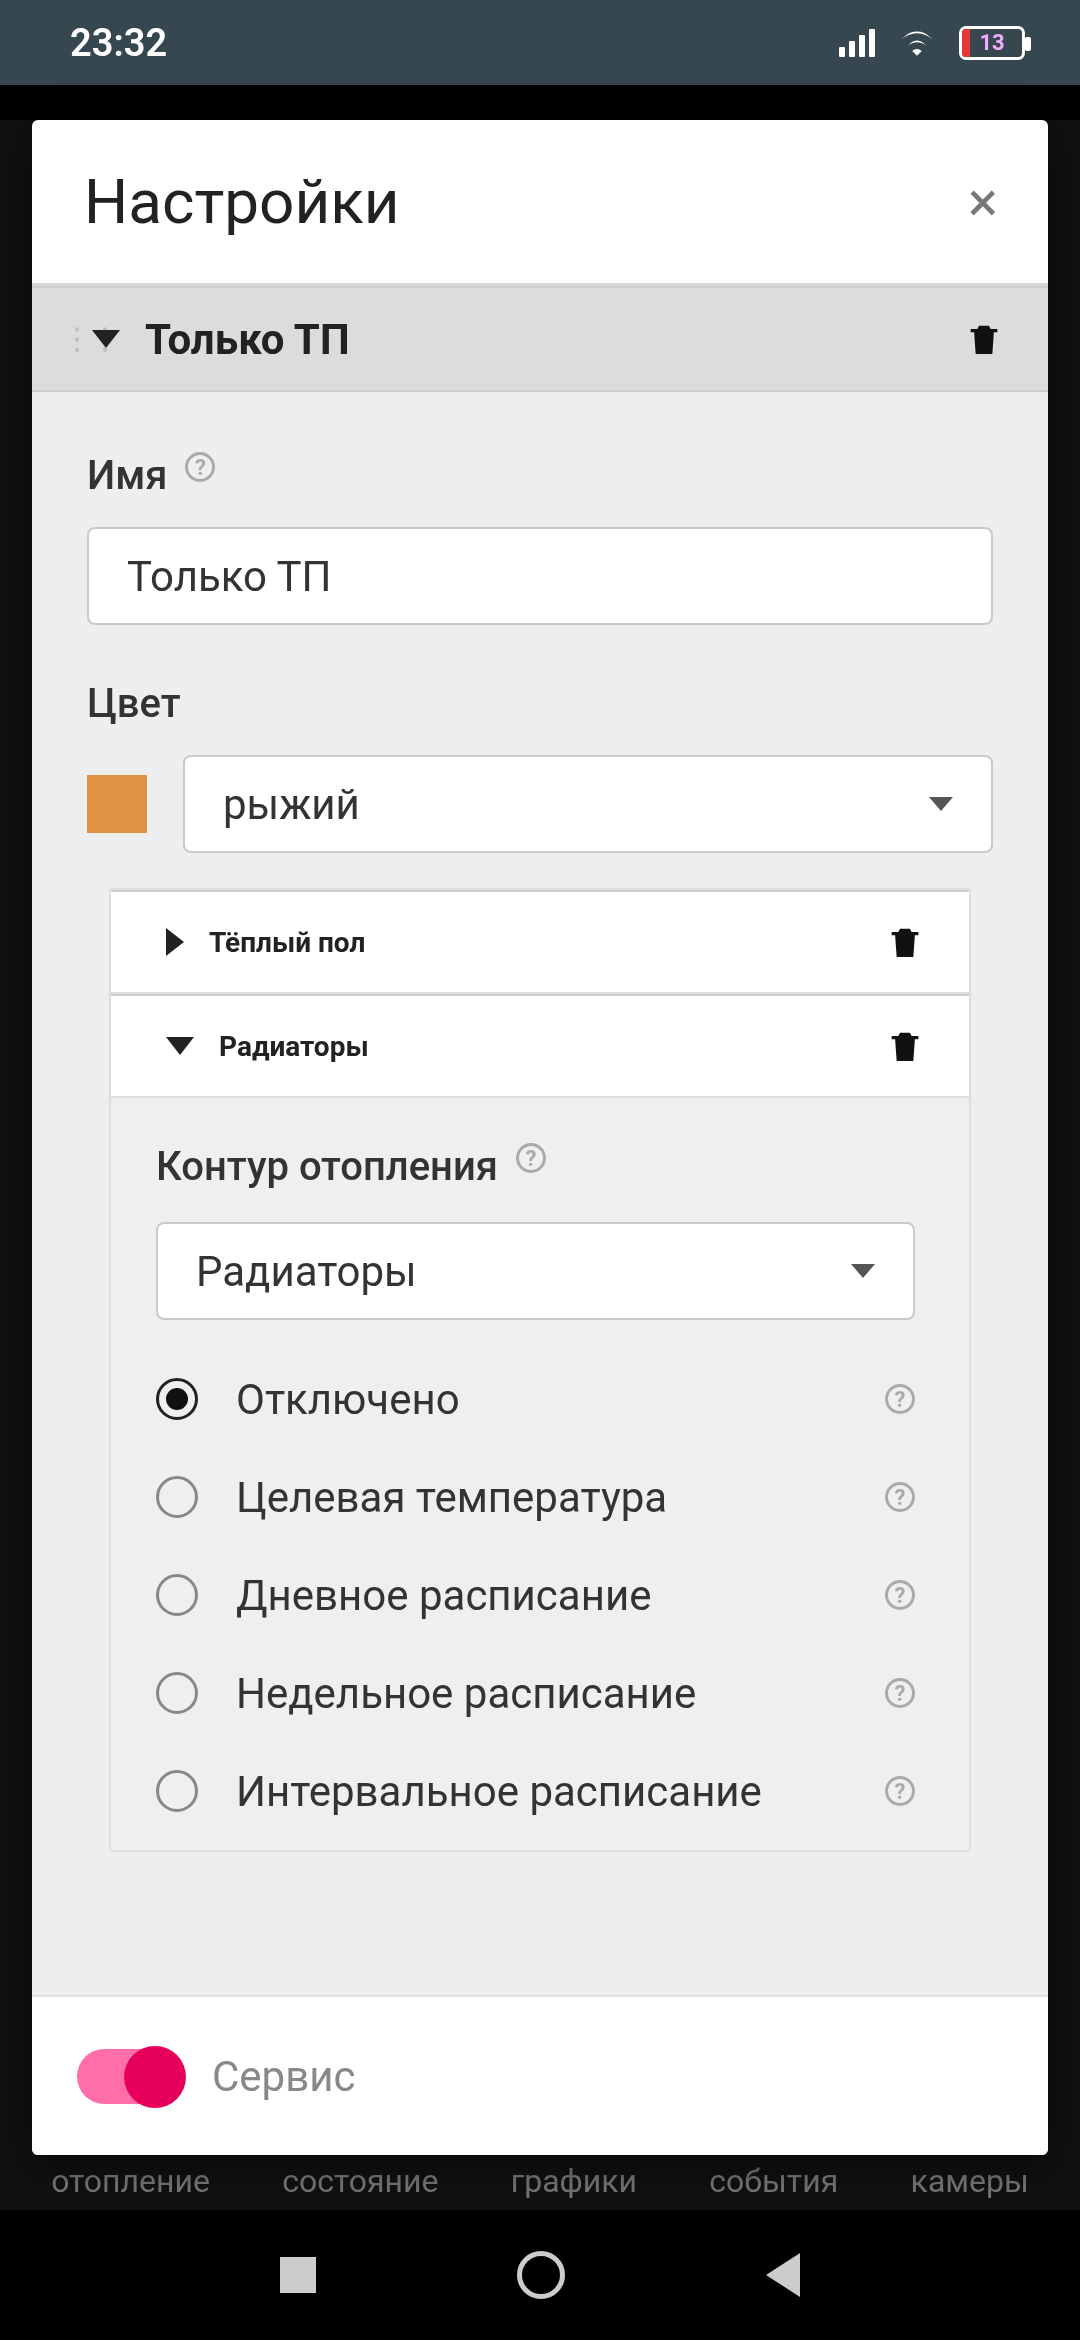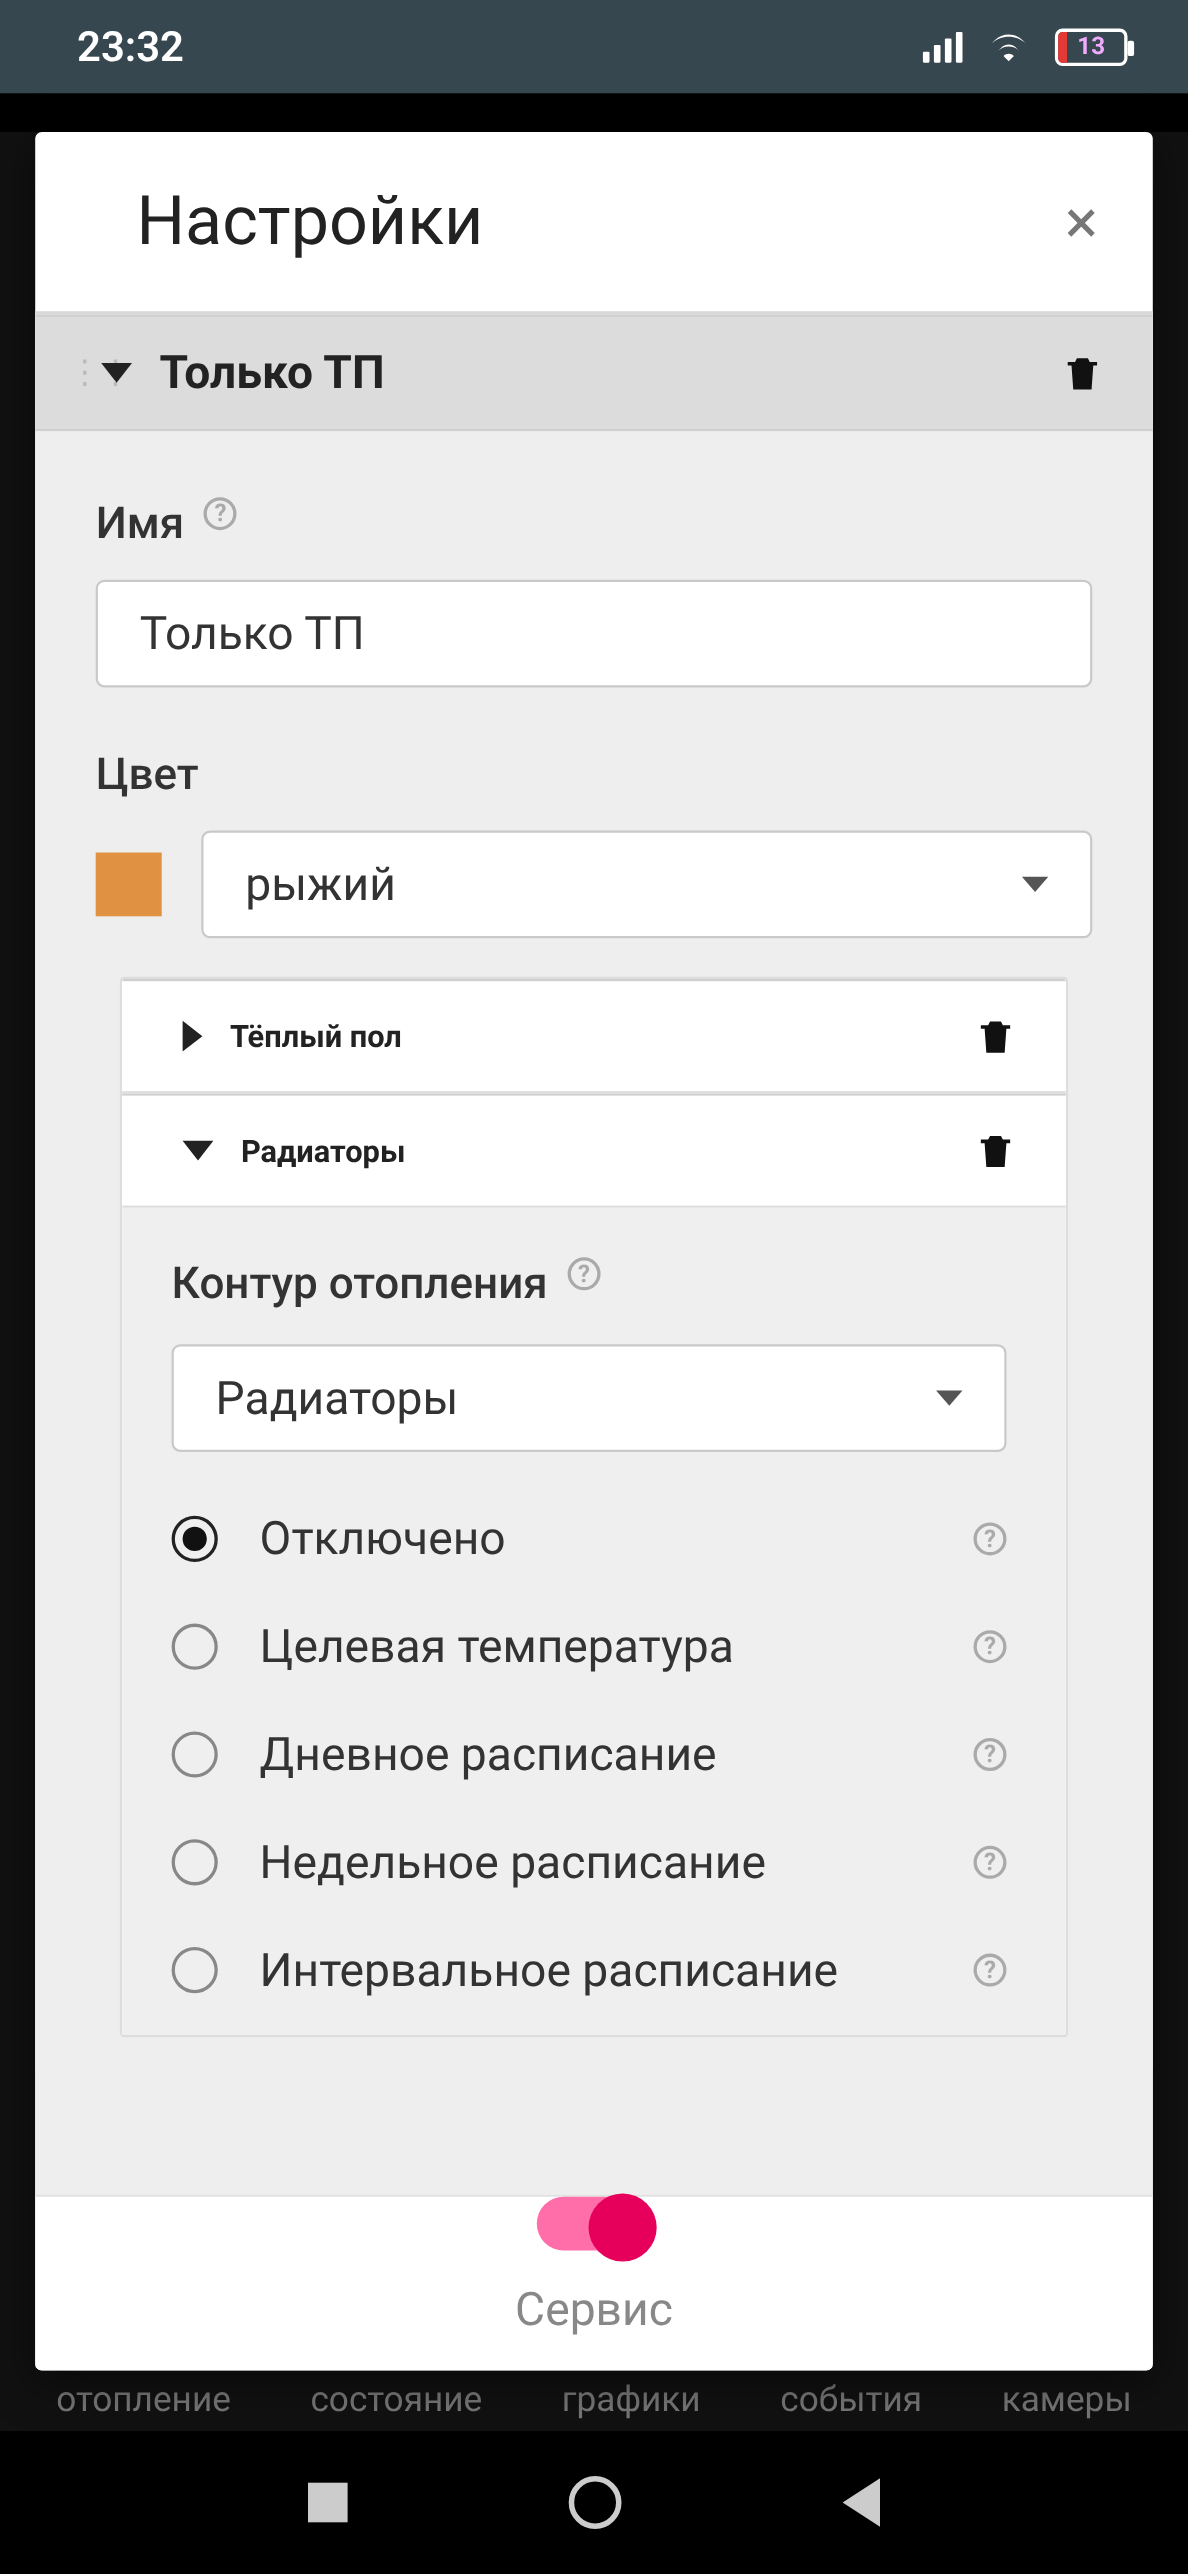--- a/index.html
+++ b/index.html
@@ -50,21 +50,21 @@
   
   .dialog{
     position:absolute; left:32px; right:32px; top:120px; bottom:185px;
     background:#fff; border-radius:6px;
     box-shadow:0 10px 40px rgba(0,0,0,.5);
     display:flex; flex-direction:column;
     overflow:hidden;
   }
   .dlg-header{
     display:flex; align-items:center;
-    padding:45px 50px 45px 92px;
+    padding:45px 50px 45px 52px;
     font-size:62px; font-weight:400; color:#222;
   }
   .dlg-header .spacer{flex:1;}
   .close-x{ font-size:56px; color:#777; font-weight:400; line-height:1; cursor:pointer;}
 
   .dlg-body{ flex:1; overflow:hidden; background:#eee; border-top:3px solid #d8d8d8;}
 
   
   .section-head{
     background:#dcdcdc; height:106px;
@@ -138,21 +138,20 @@
   .radio-label{ font-size:42px; color:#333; flex:1;}
   .radio-item .help-ic{ flex-shrink:0;}
 
   
   .dlg-footer{
     height:160px; background:#fff;
     border-top:2px solid #e0e0e0;
     display:flex; align-items:center;
     padding:0 45px 0 45px;
     gap:30px;
-    flex-direction:column;
   }
   .switch{
     width:105px;height:55px;border-radius:30px;
     background:#ff6ea8; position:relative;
   }
   .switch::after{
     content:""; position:absolute; right:-4px; top:-3px;
     width:62px;height:62px;border-radius:50%;
     background:#e6005c;
   }

